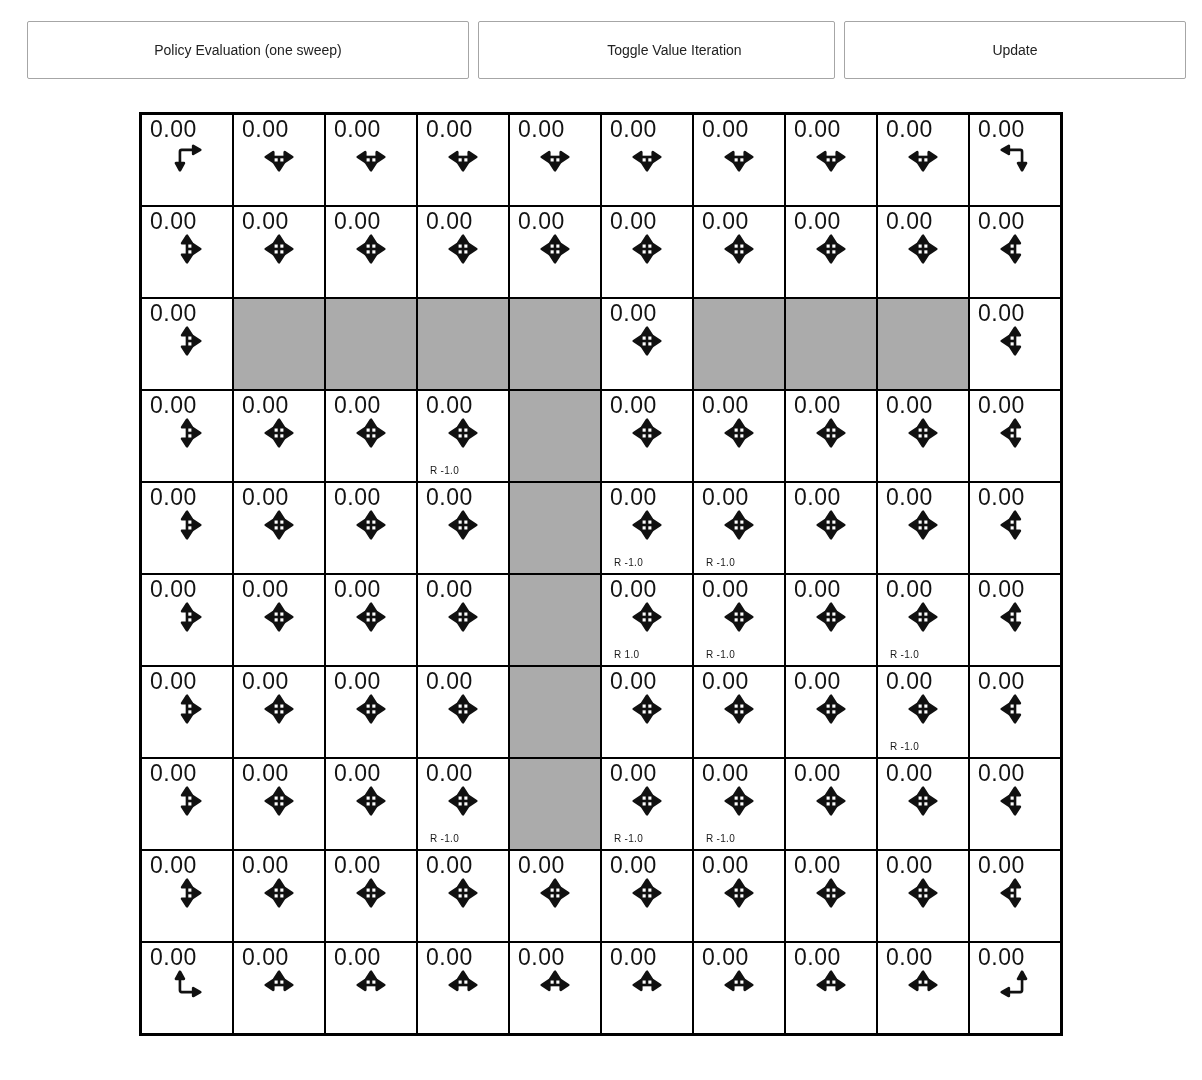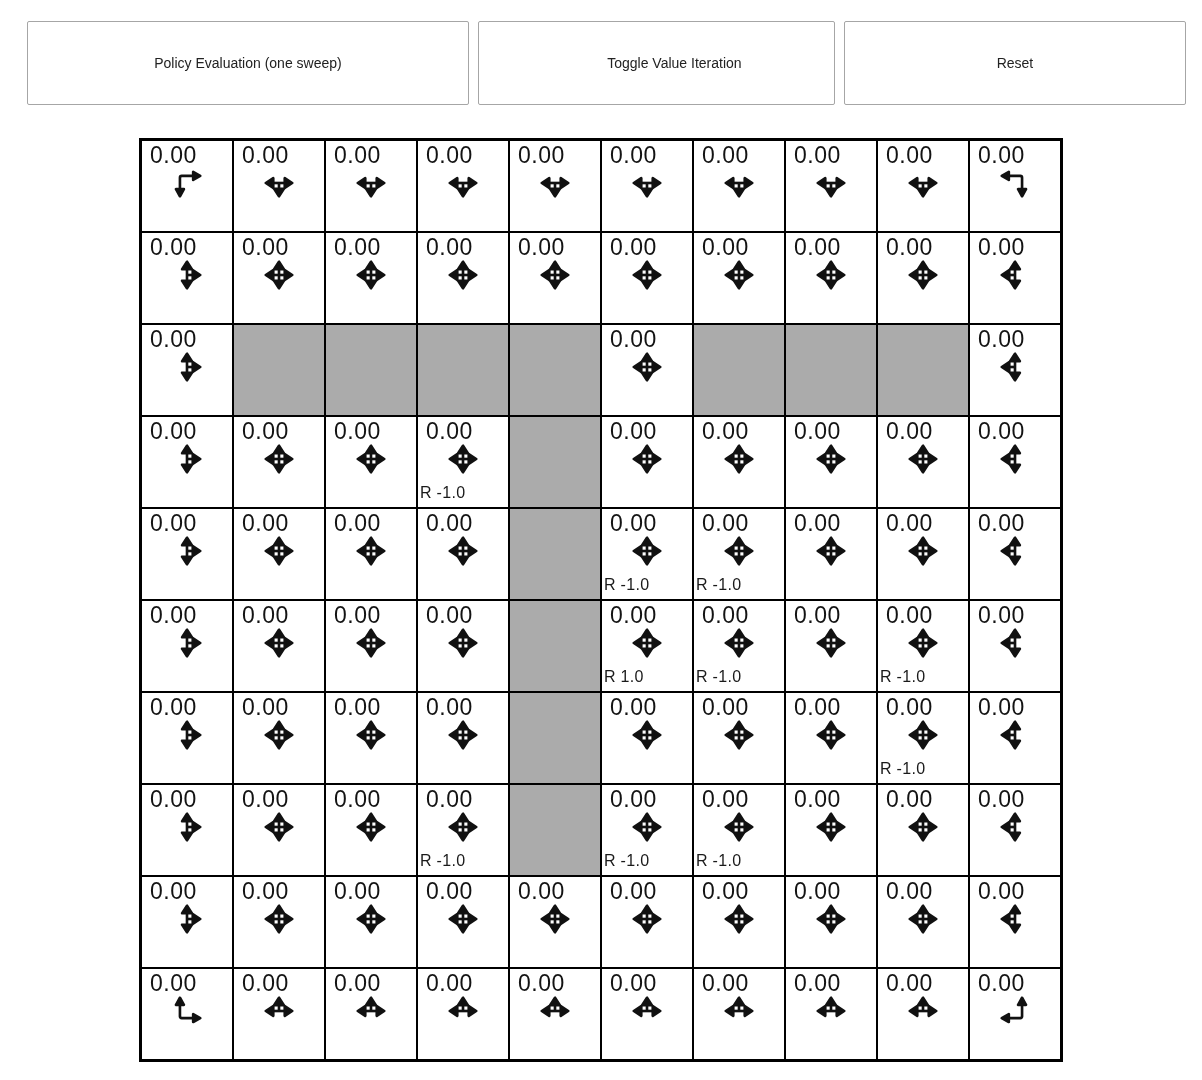--- a/index.html
+++ b/index.html
@@ -3,21 +3,21 @@
 <meta charset="utf-8">
 <style>
   html,body{margin:0;padding:0;}
   body{
     width:1202px;height:1080px;background:#ffffff;
     font-family:"Liberation Sans",sans-serif;
     position:relative;overflow:hidden;
   }
   .toolbar{
     display:flex;gap:9px;
-    margin:21px 16px 0 27px;height:84px;
+    margin:21px 16px 0 27px;height:58px;
   }
   .btn{
     background:#ffffff;border:1px solid #a6a6a6;border-radius:2px;
     display:flex;align-items:center;justify-content:center;
     font-size:14px;color:#222222;cursor:pointer;
     font-family:"Liberation Sans",sans-serif;
     padding:0;box-sizing:border-box;
   }
   .btn-0{flex:335 0 0;}
   .btn-1{flex:277 0 0;}
@@ -45,31 +45,31 @@
     position:absolute;top:1px;left:8px;
     font-size:23px;color:#131313;letter-spacing:0.5px;
   }
   .glyph{
     position:absolute;top:27px;left:50%;
     transform:translateX(-50%);
     width:30px;height:30px;line-height:0;
   }
   .glyph svg{display:block;}
   .rlabel{
-    position:absolute;bottom:5px;left:2px;
-    font-size:16px;color:#1a1a1a;letter-spacing:0.3px;
+    position:absolute;bottom:5px;left:12px;
+    font-size:10px;color:#1a1a1a;letter-spacing:0.3px;
   }
 </style>
 </head>
 <body>
 
 <div class="toolbar">
   <button class="btn btn-0">Policy Evaluation (one sweep)</button>
   <button class="btn btn-2">Toggle Value Iteration</button>
-  <button class="btn btn-3">Reset</button>
+  <button class="btn btn-3">Update</button>
 </div>
 
 <div class="grid-wrap">
   <div class="grid" id="grid">
       <div class="cell">
         <span class="val">0.00</span>
         <span class="glyph">
           <svg viewBox="0 0 34 34" width="30" height="30" stroke="#111111" fill="#111111" stroke-width="3" stroke-linecap="butt" stroke-linejoin="round">
             <path d="M 9,24 L 9,11 Q 9,9 11,9 L 24,9" fill="none"></path>
             <polygon points="32,9 24,4.5 24,13.5"></polygon>

